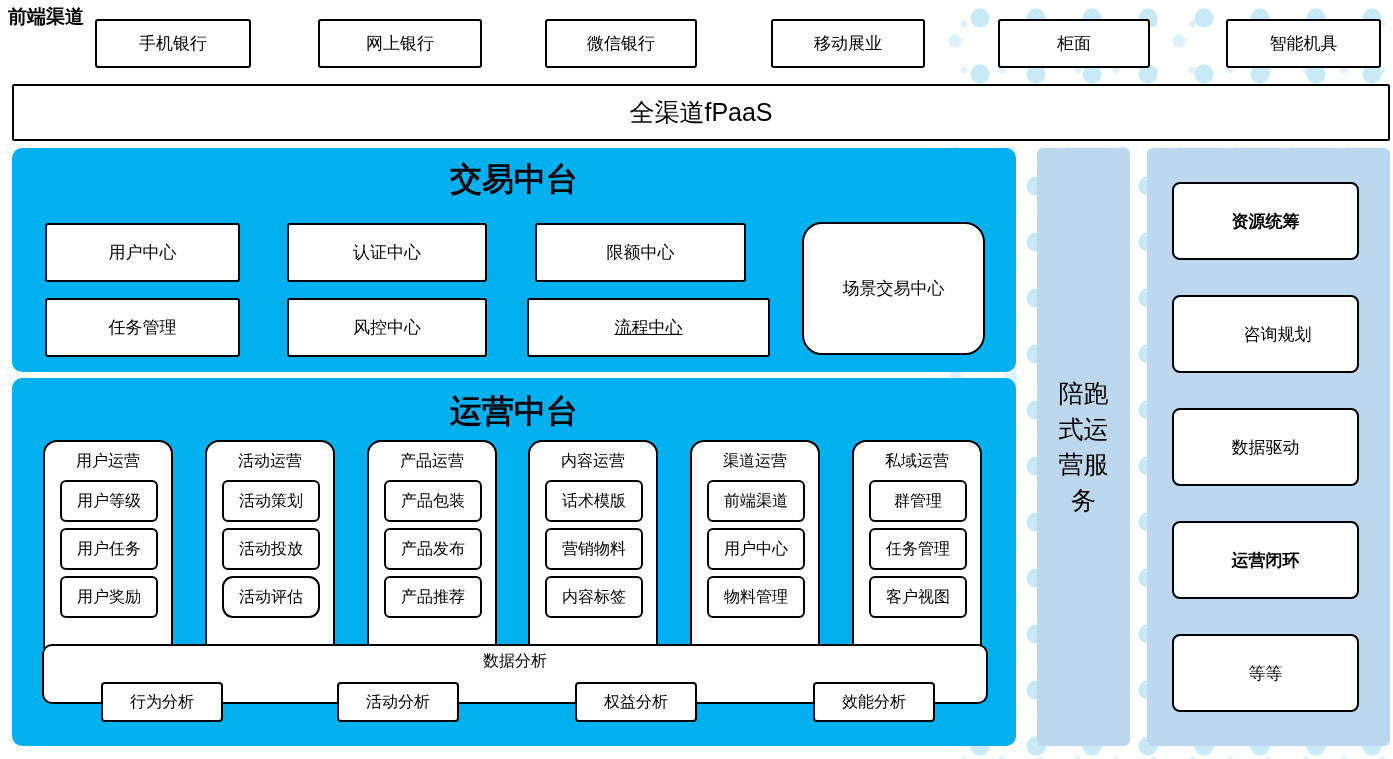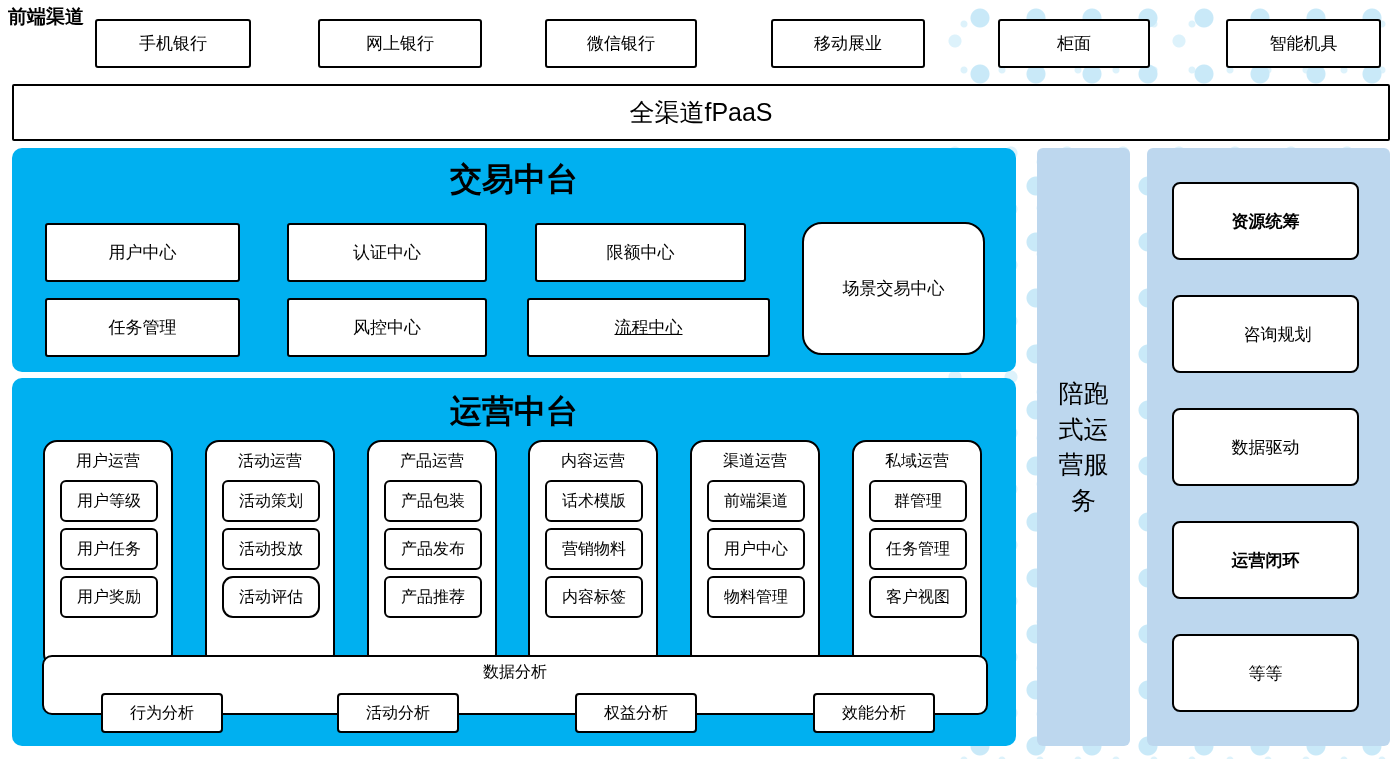--- a/index.html
+++ b/index.html
@@ -42,21 +42,21 @@
   }
   .cbox { border-radius:3px; font-size:17px; }
   .scene-box { border-radius:20px; font-size:17px; }
   .group {
     position:absolute; top:62px; width:130px; height:228px; box-sizing:border-box;
     background:#fff; border:2px solid #000; border-radius:14px;
   }
   .group-title { margin-top:9px; text-align:center; font-size:16px; }
   .gbox { left:15px; width:98px; height:42px; font-size:16px; border-radius:6px; }
   .analysis {
-    position:absolute; left:30px; top:277px; width:946px; height:60px; box-sizing:border-box;
+    position:absolute; left:30px; top:266px; width:946px; height:60px; box-sizing:border-box;
     background:#fff; border:2px solid #000; border-radius:10px;
   }
   .analysis-title { margin-top:5px; text-align:center; font-size:16px; }
   .abox { top:36px; width:122px; height:40px; font-size:16px; border-radius:4px; }
   .accompany {
     position:absolute; left:1037px; top:148px; width:93px; height:598px; z-index:2;
     background:var(--light-blue, #BDD7EE); border-radius:6px;
     display:flex; align-items:center; justify-content:center;
   }
   .accompany-text { width:56px; text-align:center; font-size:25px; line-height:1.42; }

